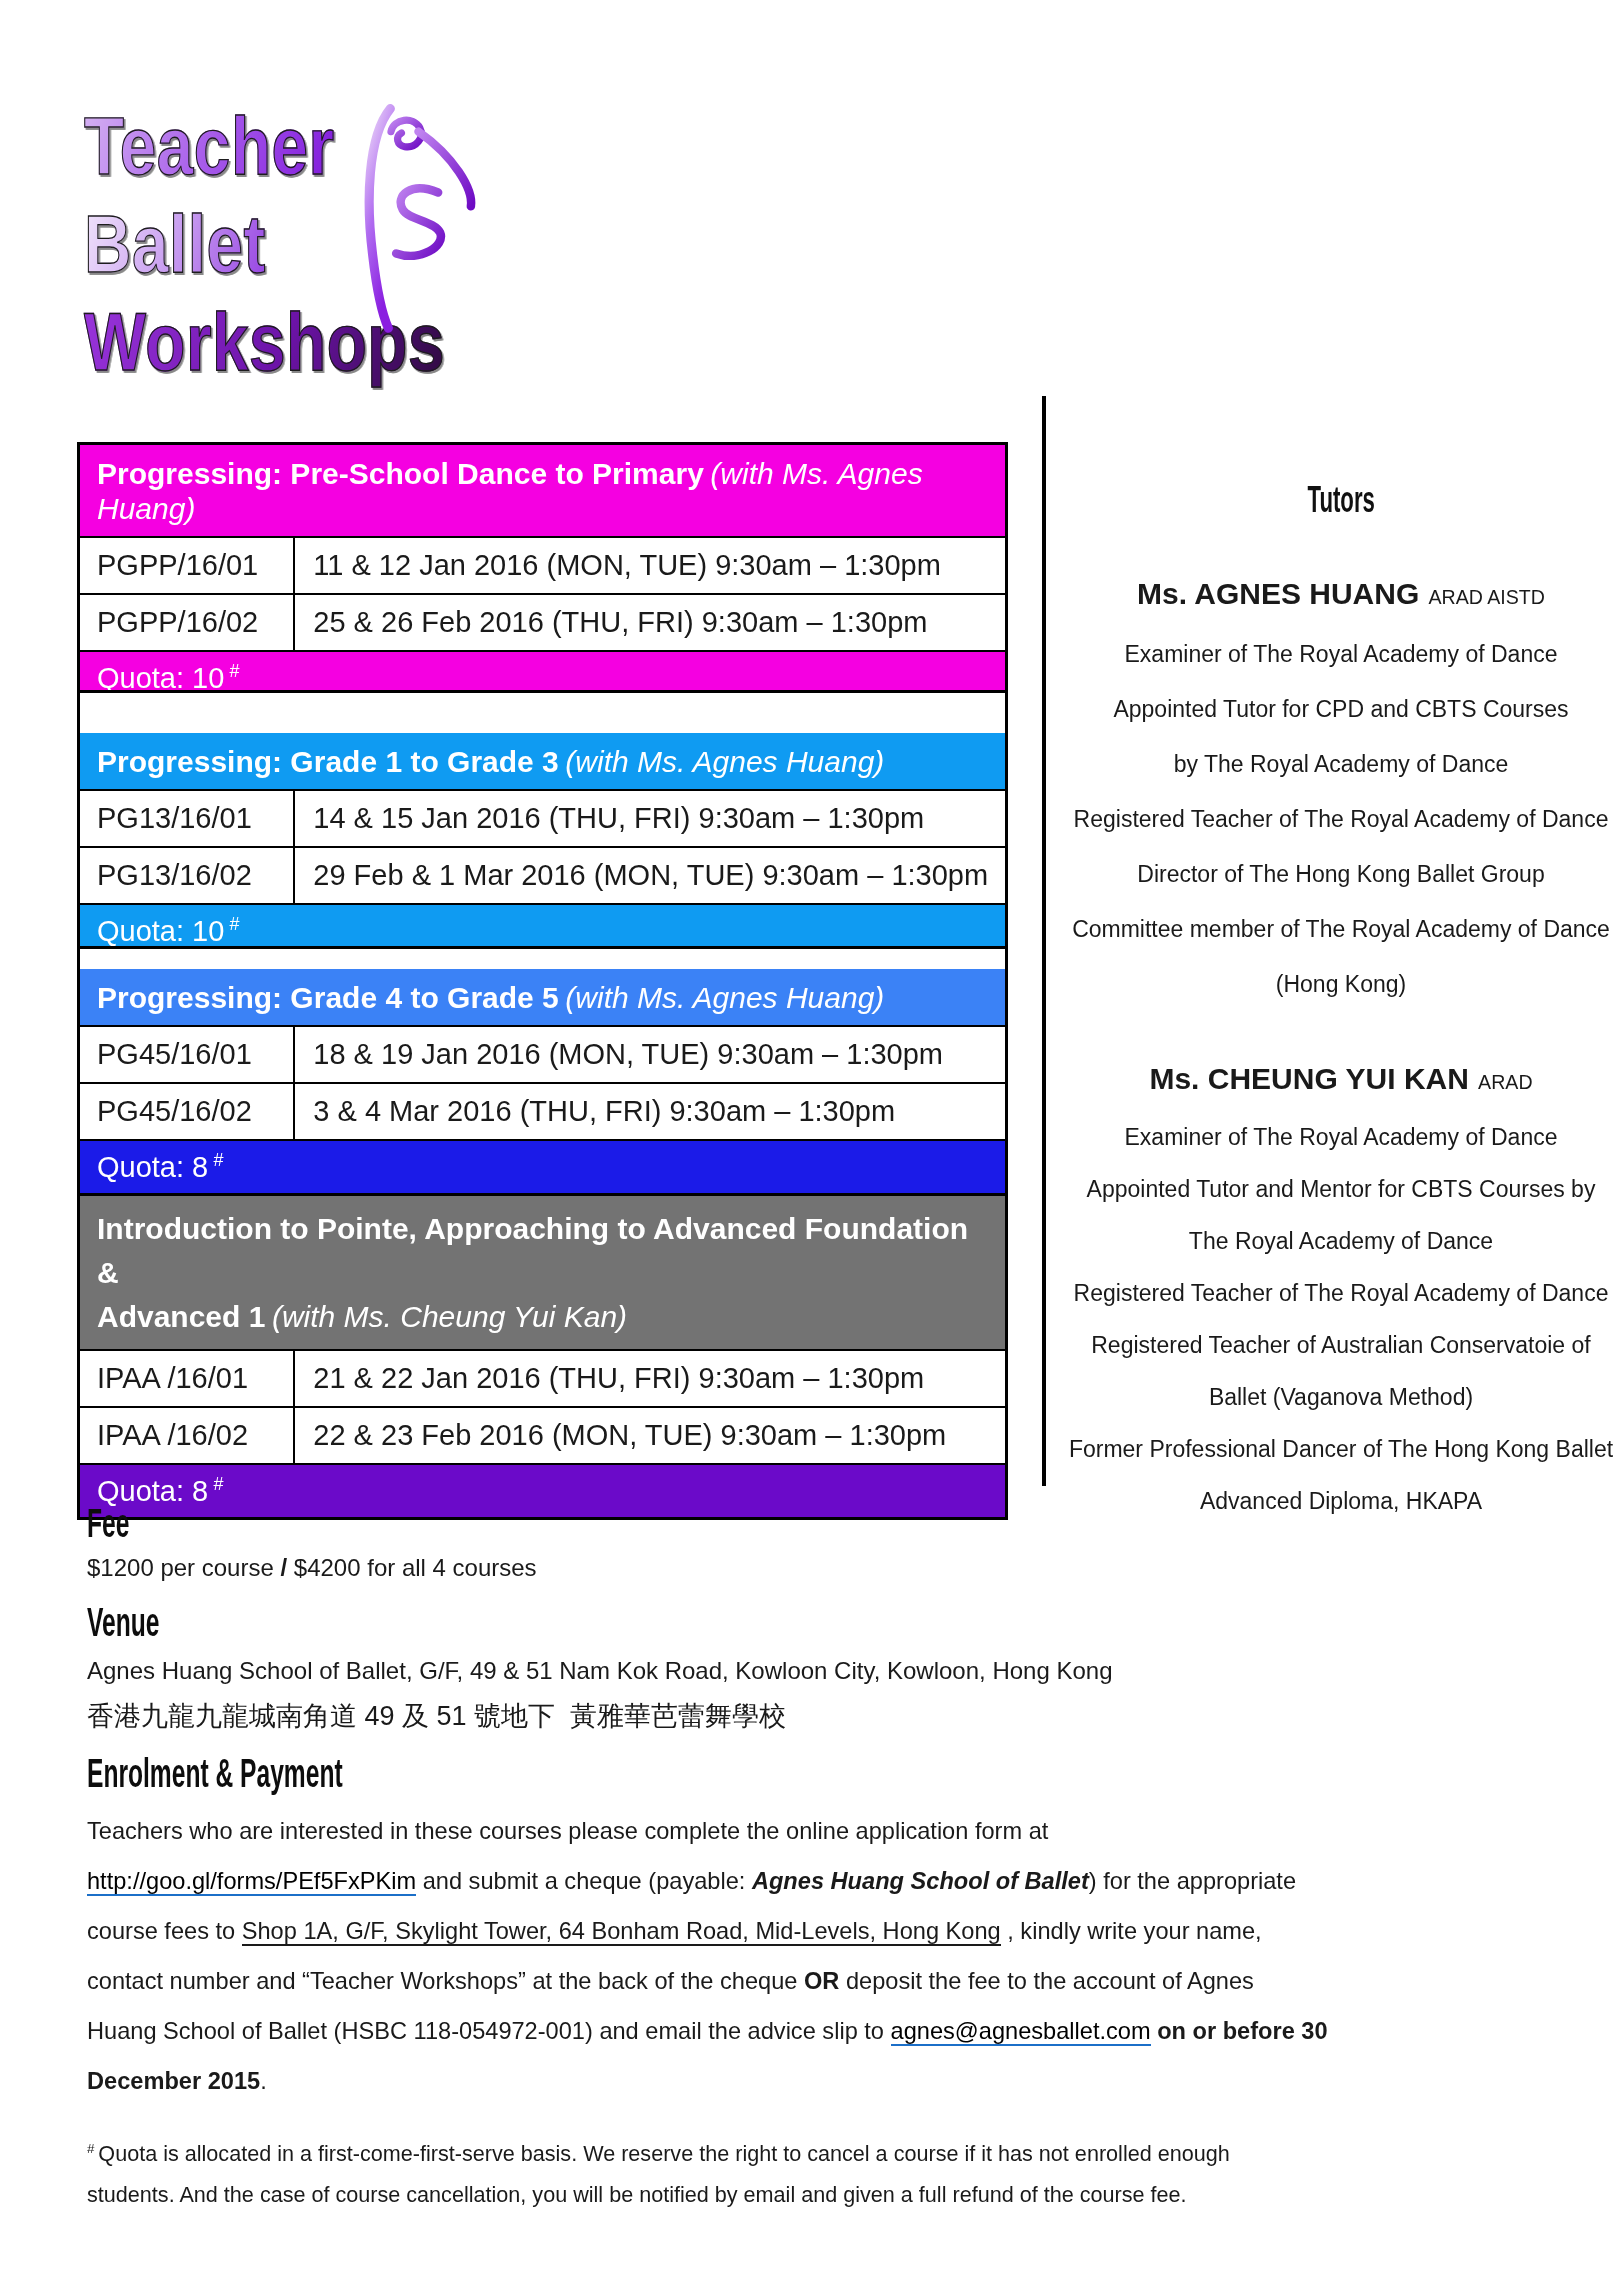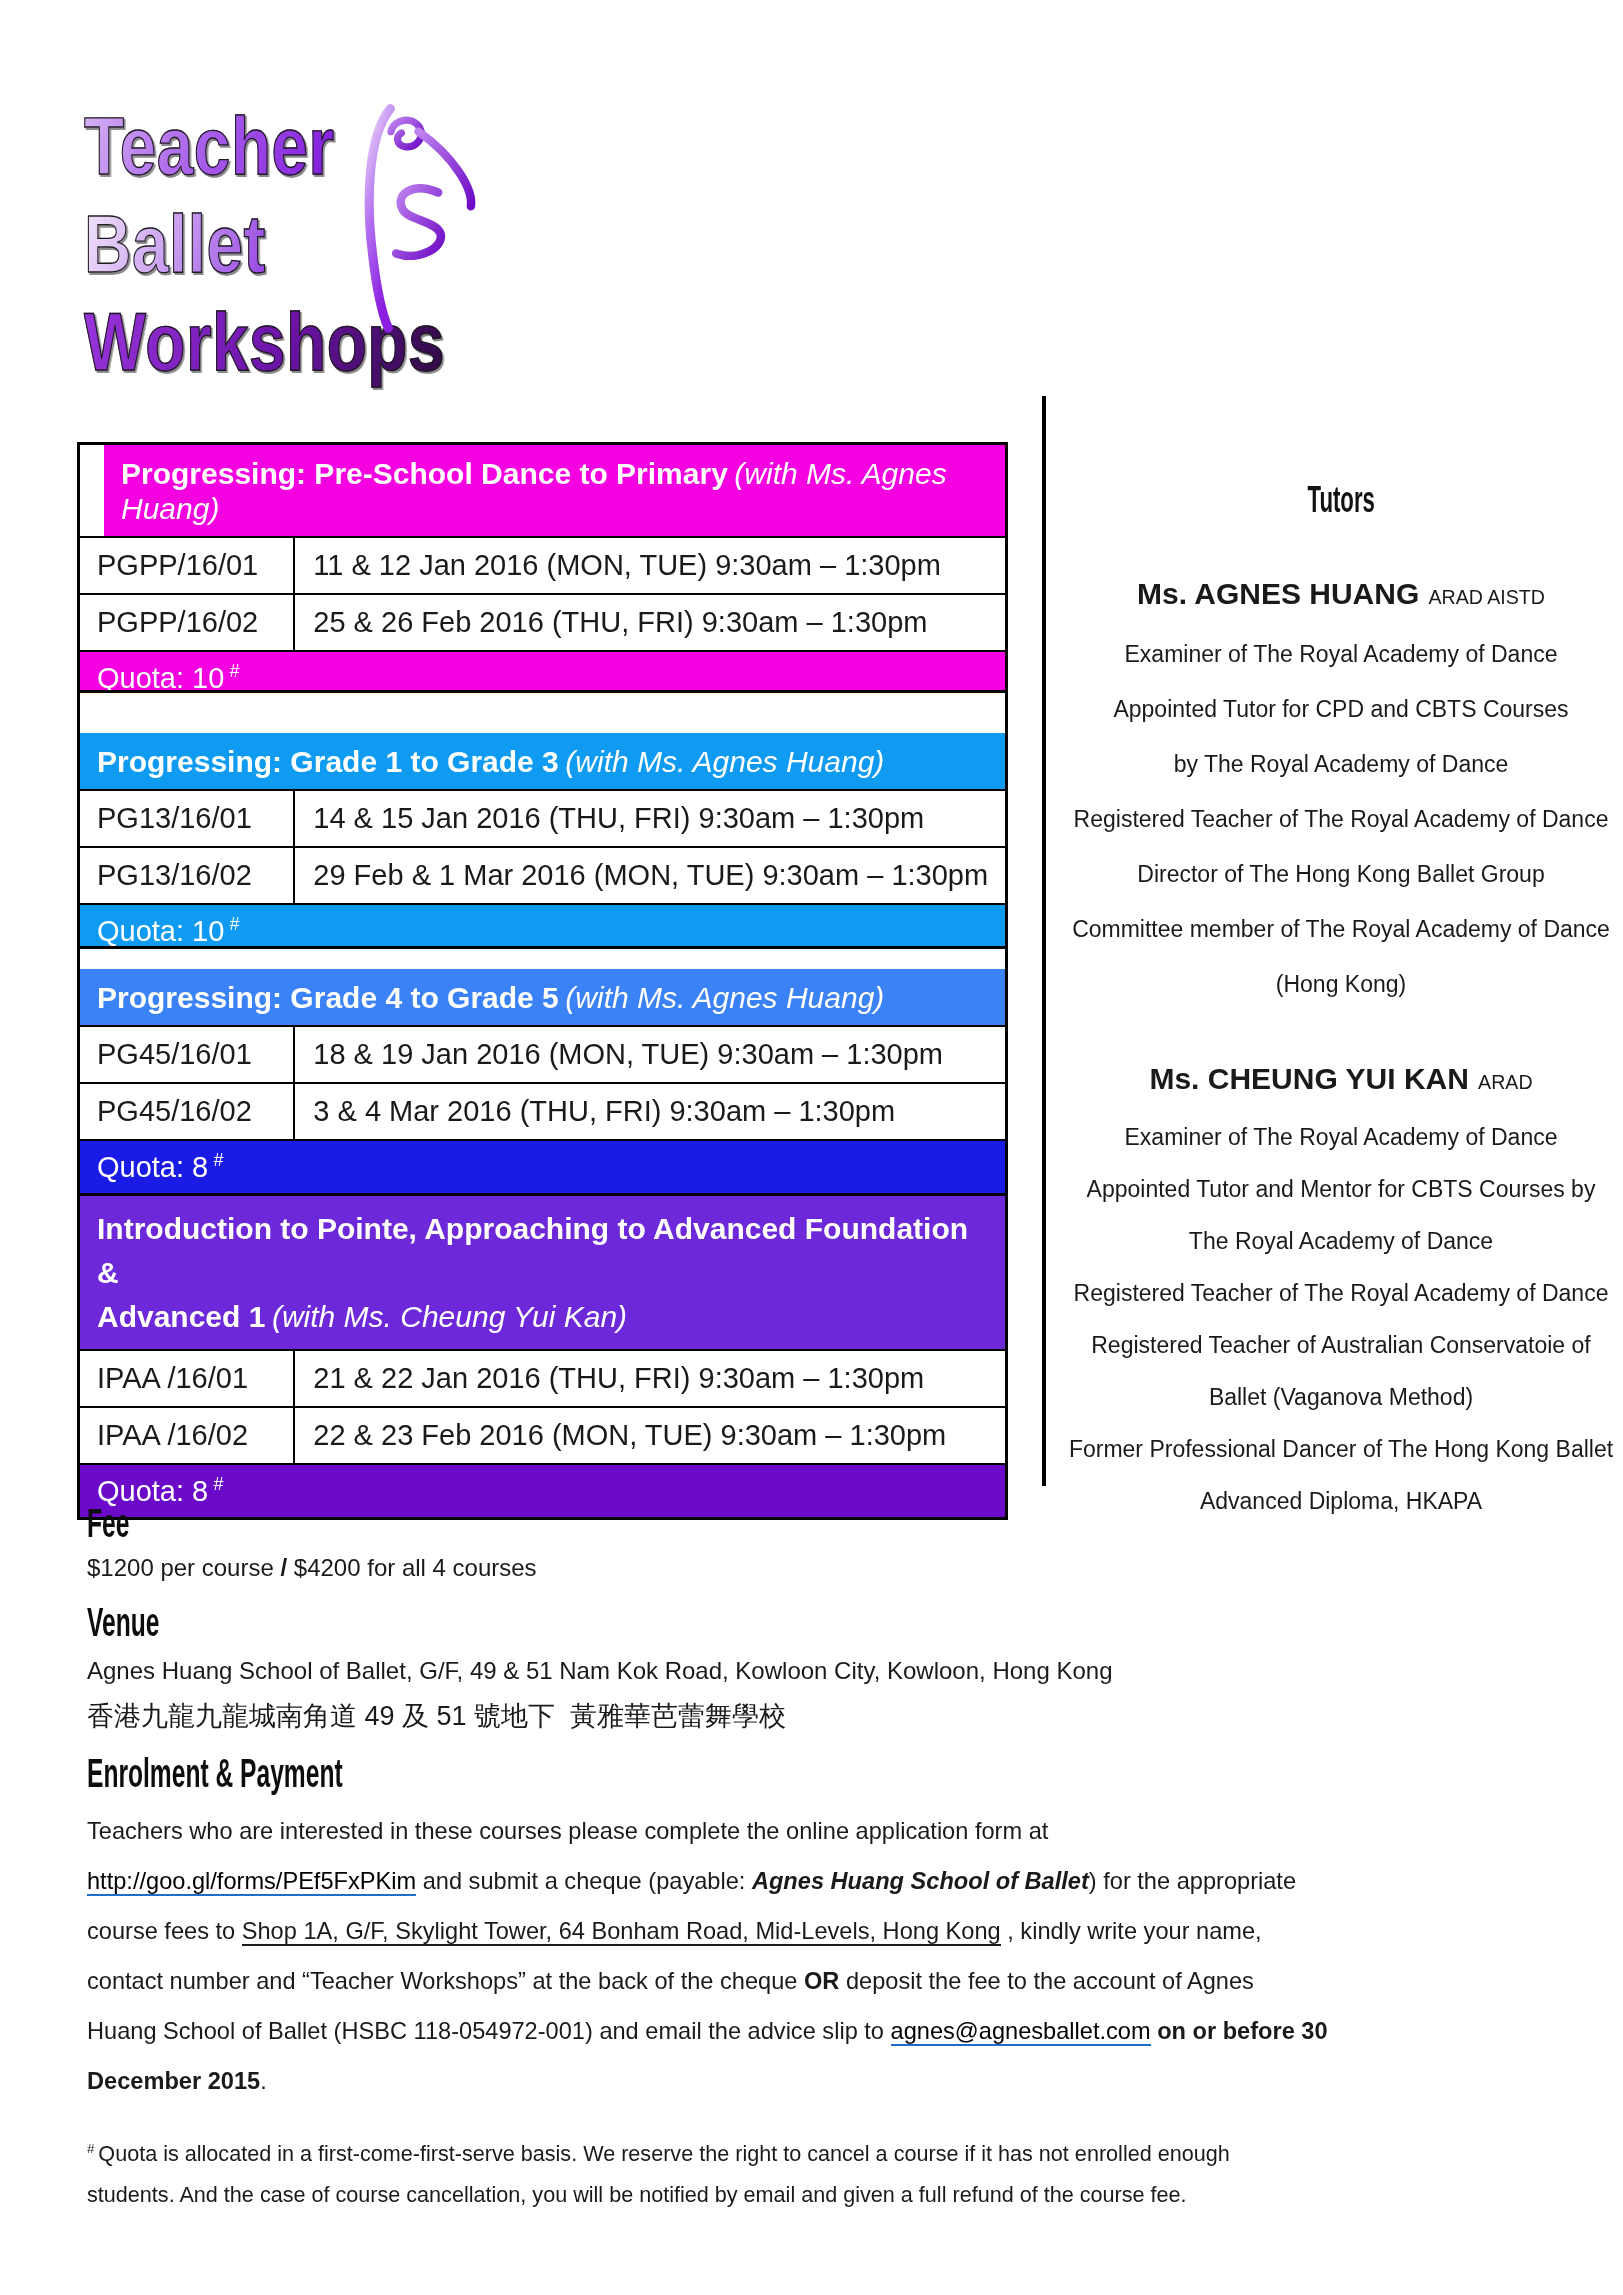--- a/index.html
+++ b/index.html
@@ -98,21 +98,21 @@
         </linearGradient>
       </defs>
       <path d="M 75,27 C 40,70 38,170 48,250 C 55,310 62,340 72,362" fill="none" stroke="url(#gBody)" stroke-width="14" stroke-linecap="round"></path>
       <path d="M 76,62 C 80,42 110,38 120,56 C 128,71 114,88 97,85 C 85,83 82,69 92,64" fill="none" stroke="url(#gSwirl)" stroke-width="11" stroke-linecap="round"></path>
       <path d="M 118,62 C 172,100 202,150 198,176" fill="none" stroke="url(#gSwirl)" stroke-width="13" stroke-linecap="round"></path>
       <path d="M 148,155 C 106,138 82,160 94,181 C 103,197 142,198 151,216 C 160,237 120,261 84,248" fill="none" stroke="url(#gSwirl)" stroke-width="13" stroke-linecap="round"></path>
     </svg>
   </div>
 
   <div class="ctable" style="top:442px">
-    <div class="thead" style="background-color: rgb(245, 0, 225); margin-left: 24px;">
+    <div class="thead" style="background-color: rgb(245, 0, 225);">
       <span class="ttitle">Progressing: Pre-School Dance to Primary</span><span class="tsub">(with Ms. Agnes Huang)</span>
     </div>
     <div class="trow">
       <div class="tcode">PGPP/16/01</div>
       <div class="tsch">11 &amp; 12 Jan 2016 (MON, TUE) 9:30am – 1:30pm</div>
     </div>
     <div class="trow">
       <div class="tcode">PGPP/16/02</div>
       <div class="tsch">25 &amp; 26 Feb 2016 (THU, FRI) 9:30am – 1:30pm</div>
     </div>
@@ -149,21 +149,21 @@
     <div class="trow">
       <div class="tcode">PG45/16/02</div>
       <div class="tsch">3 &amp; 4 Mar 2016 (THU, FRI) 9:30am – 1:30pm</div>
     </div>
     <div class="tquota" style="background-color: rgb(27, 27, 232);">
       <span>Quota: 8</span><sup>#</sup>
     </div>
   </div>
 
   <div class="ctable" style="top:1193px">
-    <div class="thead tall" style="background-color: #6d28d9;">
+    <div class="thead tall" style="background-color: #737373;">
       <div class="thl"><span class="ttitle">Introduction to Pointe, Approaching to Advanced Foundation &amp;</span></div>
       <div class="thl"><span class="ttitle">Advanced 1</span><span class="tsub">(with Ms. Cheung Yui Kan)</span></div>
     </div>
     <div class="trow">
       <div class="tcode">IPAA /16/01</div>
       <div class="tsch">21 &amp; 22 Jan 2016 (THU, FRI) 9:30am – 1:30pm</div>
     </div>
     <div class="trow">
       <div class="tcode">IPAA /16/02</div>
       <div class="tsch">22 &amp; 23 Feb 2016 (MON, TUE) 9:30am – 1:30pm</div>

